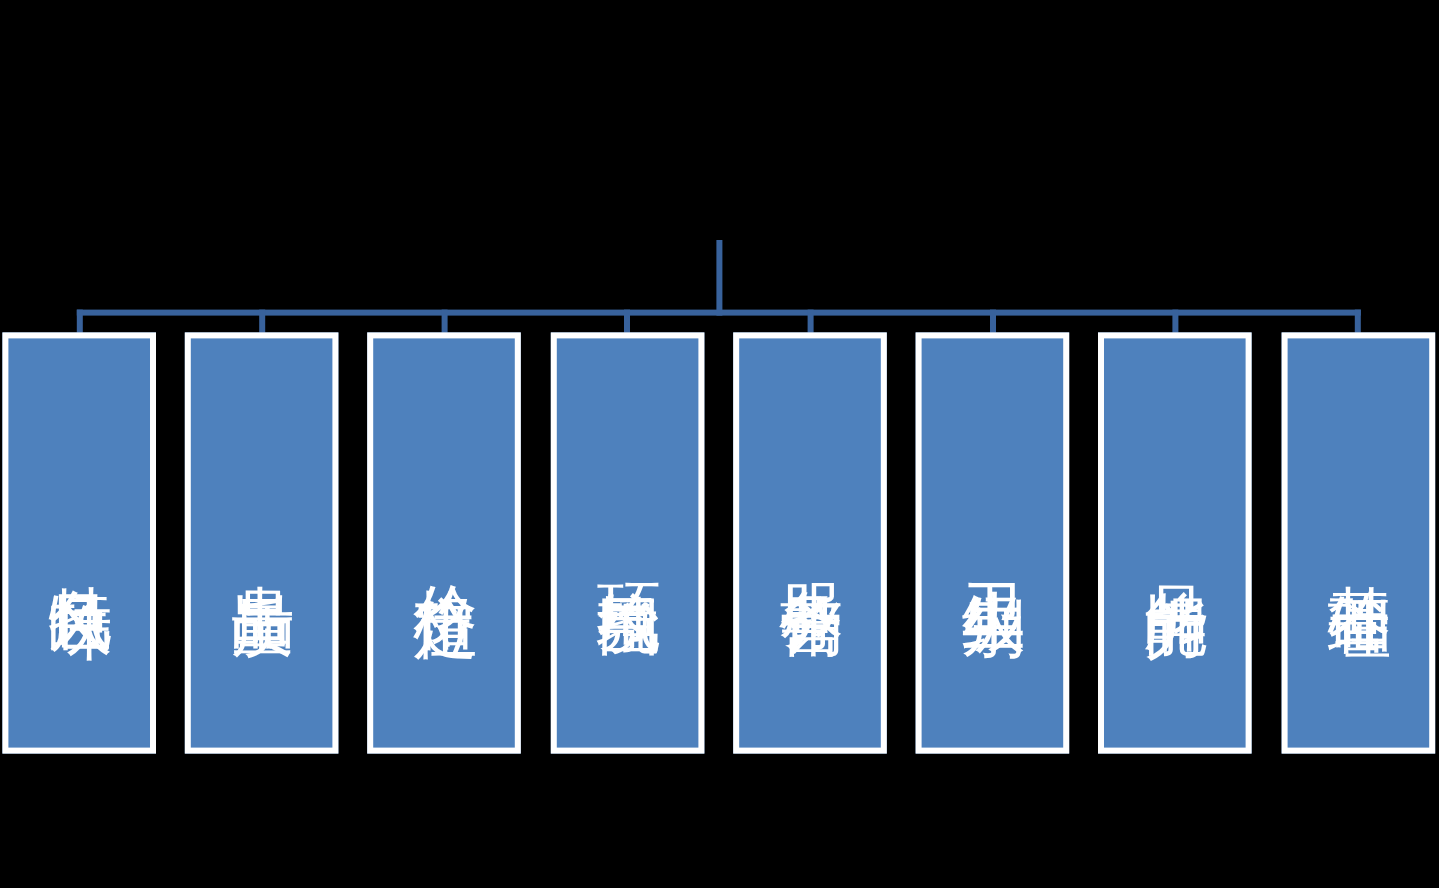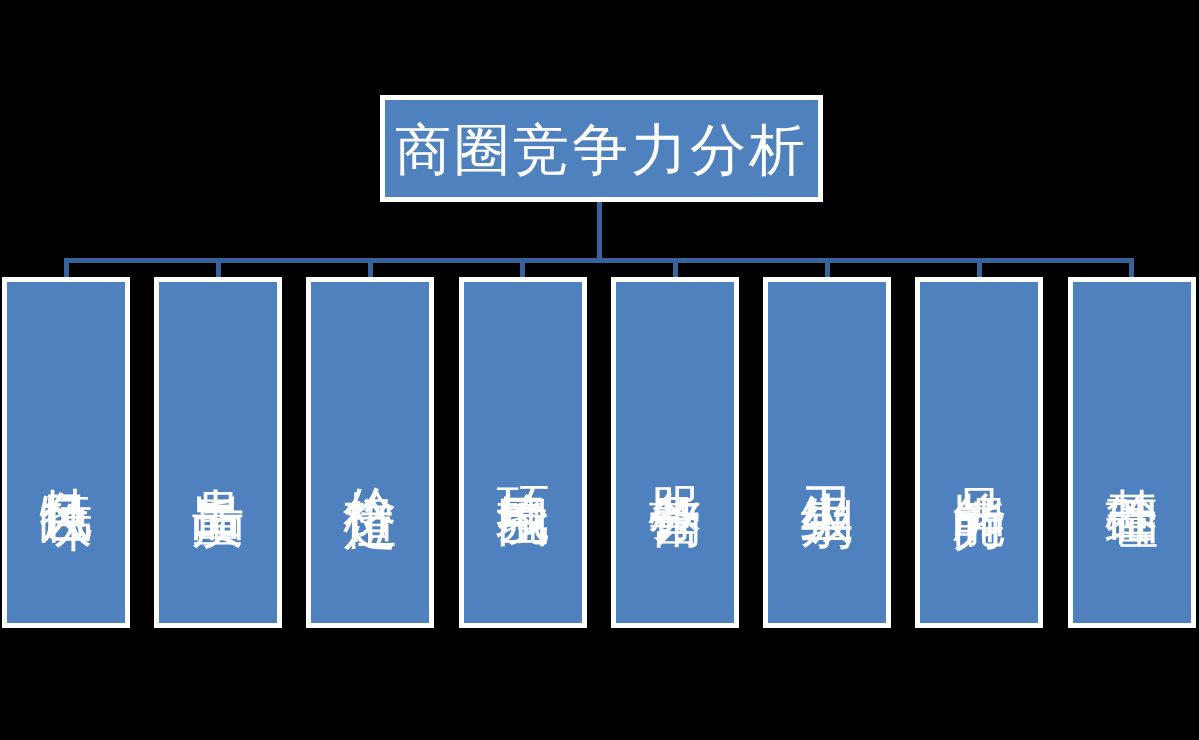--- a/index.html
+++ b/index.html
@@ -111,23 +111,20 @@
   <div class="connector hbar"></div>
   <div class="connector drop d0"></div>
   <div class="connector drop d1"></div>
   <div class="connector drop d2"></div>
   <div class="connector drop d3"></div>
   <div class="connector drop d4"></div>
   <div class="connector drop d5"></div>
   <div class="connector drop d6"></div>
   <div class="connector drop d7"></div>
 
-  <div class="title-box">
-    <span class="title-text">商圈竞争力分析</span>
-  </div>
 
   <div class="branch-box b0">
     <span class="branch-label">特色风味</span>
   </div>
   <div class="branch-box b1">
     <span class="branch-label">出品质量</span>
   </div>
   <div class="branch-box b2">
     <span class="branch-label">价格定位</span>
   </div>

